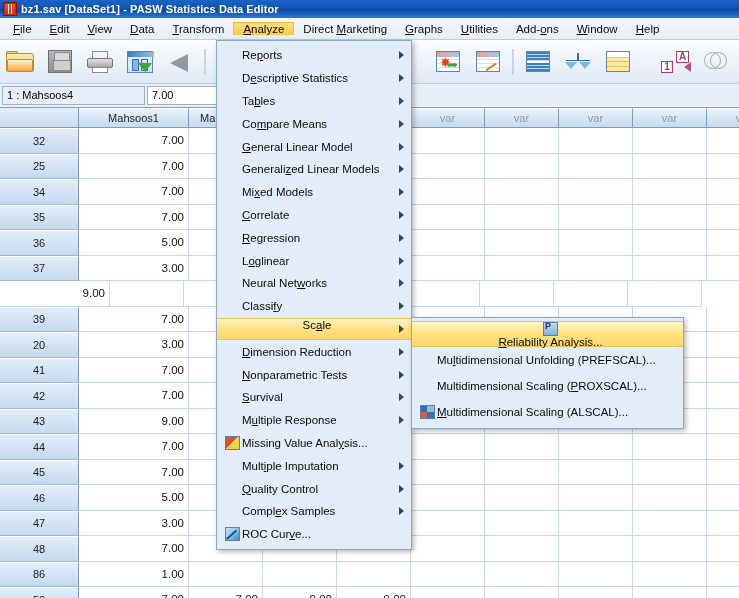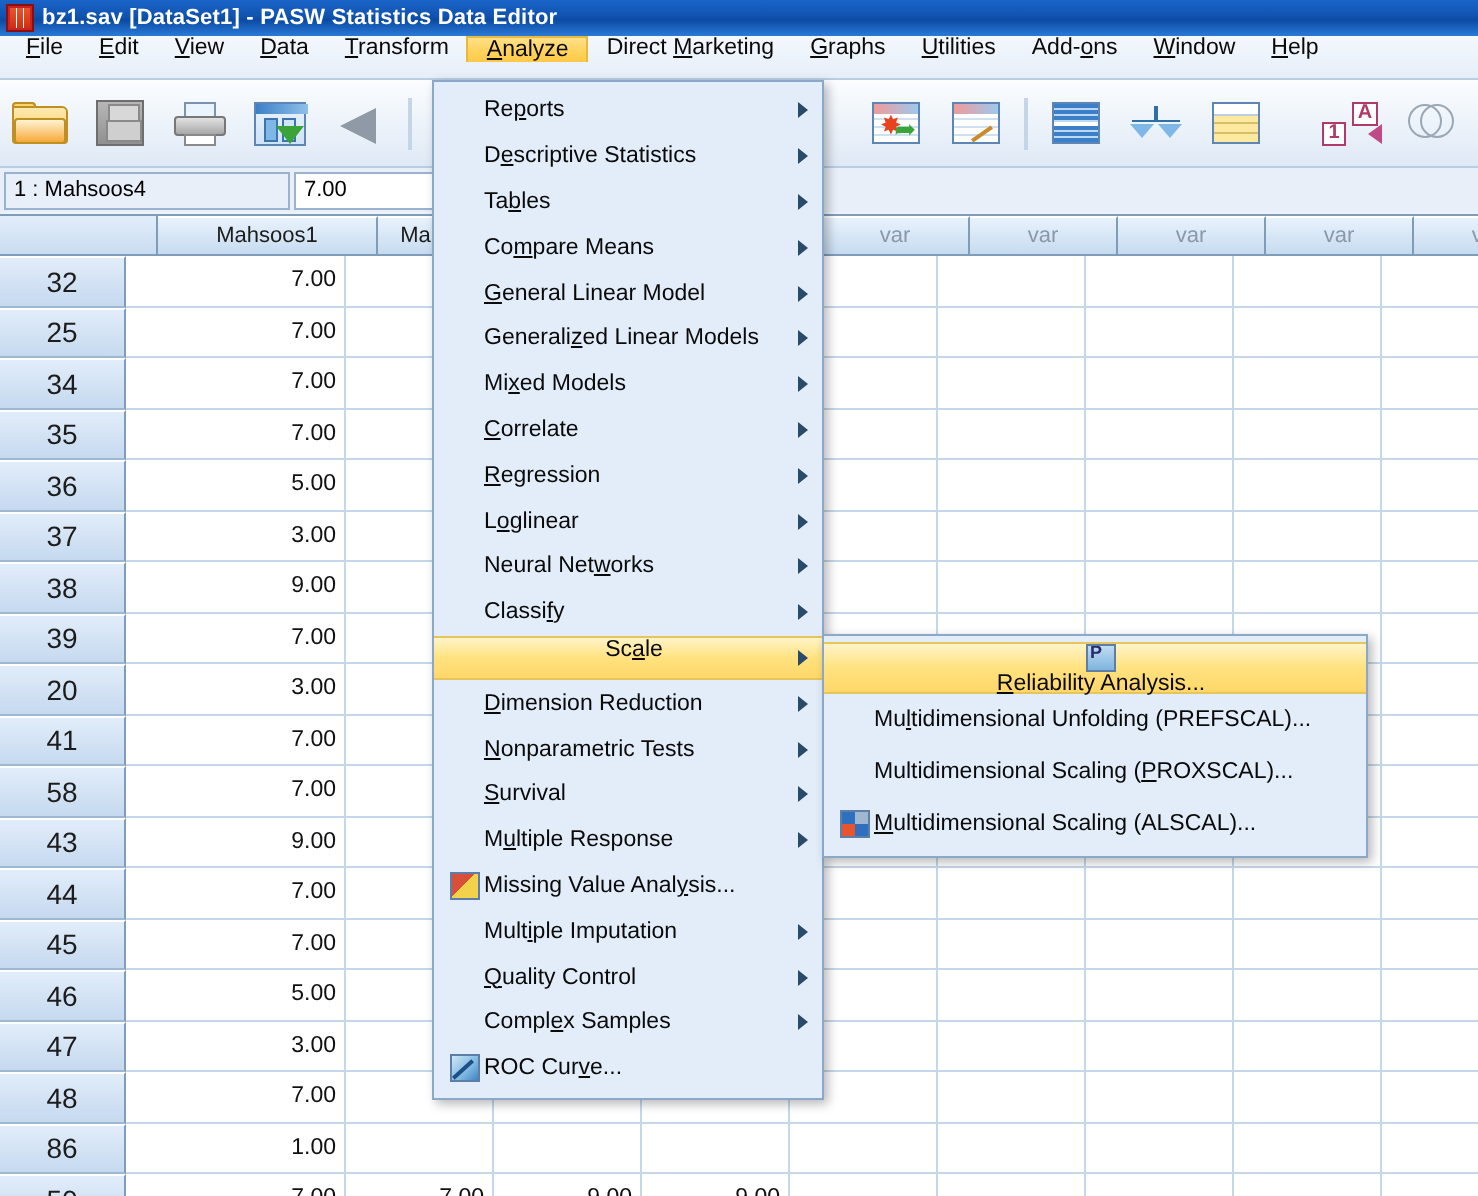--- a/index.html
+++ b/index.html
@@ -39,21 +39,21 @@
   .title-text {
     color: #ffffff; font-size: 11px; font-weight: bold;
     white-space: nowrap; letter-spacing: 0.1px;
   }
 
   
   .menubar {
     position: absolute; left: 0; top: 18px; width: 739px; height: 22px;
     background: linear-gradient(to bottom, #f4f8fd 0%, #e6eef8 100%);
     border-bottom: 1px solid #b9cde4;
-    display: flex; align-items: flex-start;
+    display: flex; align-items: center;
     padding-left: 4px;
   }
   .menu-item {
     display: flex; align-items: center;
     padding: 0 9px; font-size: 11.5px; color: #0a0a0a;
     white-space: nowrap; cursor: default;
   }
   .menu-item.active {
     background: linear-gradient(to bottom, #ffe08a 0%, #ffd35c 55%, #ffc94a 100%);
     border: 1px solid #e8b93a;
@@ -115,26 +115,26 @@
     border-right: 1px solid #7f9db9; border-bottom: 1px solid #7f9db9;
     border-top: 1px solid #ffffff;
     display: flex; align-items: center; justify-content: center;
     font-size: 11px; color: #1c1c1c;
   }
   .gh-cell.varcol { color: #8a98a8; }
 
   .grid-body { position: relative; }
   .grow { display: flex; height: 25.5px; }
   .rh {
-    width: 63px; flex: 0 0 auto; height: 25.5px;
+    width: 79px; flex: 0 0 auto; height: 25.5px;
     background: linear-gradient(to bottom, #e2edfa 0%, #c5d9ef 100%);
     border-right: 1px solid #7f9db9; border-bottom: 1px solid #9fb8d2;
     border-top: 1px solid #ffffff;
     display: flex; align-items: center; justify-content: center;
-    font-size: 14px; color: #1c1c1c;
+    font-size: 11px; color: #1c1c1c;
   }
   .gc {
     flex: 0 0 auto; height: 25.5px;
     border-right: 1px solid #c5d7ea; border-bottom: 1px solid #c5d7ea;
     display: flex; align-items: center; justify-content: flex-end;
     padding-right: 4px; font-size: 11.5px; color: #101010;
     background: #ffffff;
   }
 
   
@@ -491,21 +491,20 @@
           <div class="gc" style="width: 74px;"></div>
           <div class="gc" style="width: 74px;"></div>
           <div class="gc" style="width: 74px;"></div>
           <div class="gc" style="width: 74px;"></div>
           <div class="gc" style="width: 74px;"></div>
           <div class="gc" style="width: 74px;"></div>
           <div class="gc" style="width: 74px;"></div>
           <div class="gc" style="width: 74px;"></div>
         </div>
         <div class="grow">
-          <div class="rh">38</div>
           <div class="gc" style="width: 110px;">9.00</div>
           <div class="gc" style="width: 74px;"></div>
           <div class="gc" style="width: 74px;"></div>
           <div class="gc" style="width: 74px;"></div>
           <div class="gc" style="width: 74px;"></div>
           <div class="gc" style="width: 74px;"></div>
           <div class="gc" style="width: 74px;"></div>
           <div class="gc" style="width: 74px;"></div>
           <div class="gc" style="width: 74px;"></div>
         </div>
@@ -539,21 +538,21 @@
           <div class="gc" style="width: 74px;"></div>
           <div class="gc" style="width: 74px;"></div>
           <div class="gc" style="width: 74px;"></div>
           <div class="gc" style="width: 74px;"></div>
           <div class="gc" style="width: 74px;"></div>
           <div class="gc" style="width: 74px;"></div>
           <div class="gc" style="width: 74px;"></div>
           <div class="gc" style="width: 74px;"></div>
         </div>
         <div class="grow">
-          <div class="rh">58</div>
+          <div class="rh">42</div>
           <div class="gc" style="width: 110px;">7.00</div>
           <div class="gc" style="width: 74px;"></div>
           <div class="gc" style="width: 74px;"></div>
           <div class="gc" style="width: 74px;"></div>
           <div class="gc" style="width: 74px;"></div>
           <div class="gc" style="width: 74px;"></div>
           <div class="gc" style="width: 74px;"></div>
           <div class="gc" style="width: 74px;"></div>
           <div class="gc" style="width: 74px;"></div>
         </div>

